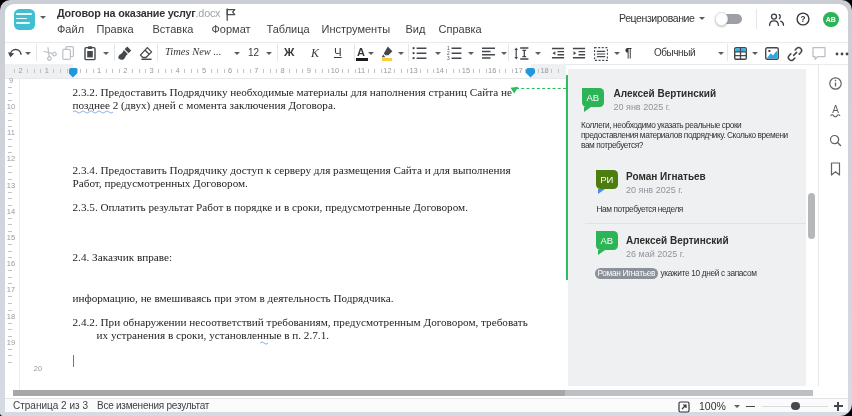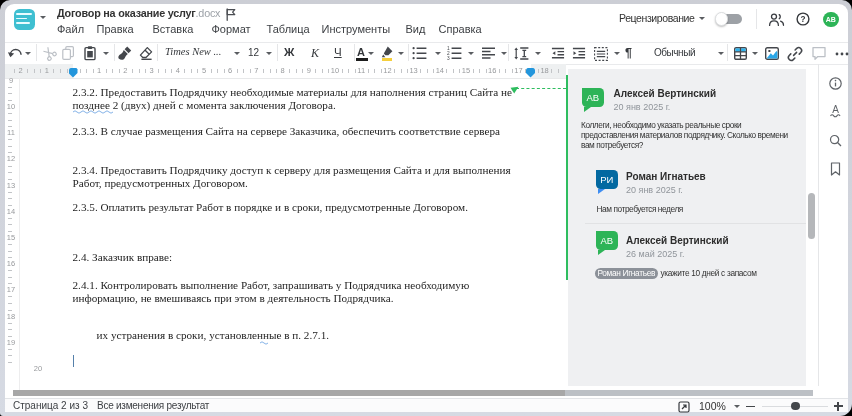--- a/index.html
+++ b/index.html
@@ -318,48 +318,47 @@
     <div class="rnum" style="left:11px;top:338.8px;">19</div>
     <div class="vtick" style="left:8px;top:322.7px;"></div>
     <div class="vtick" style="left:8px;top:329.2px;"></div>
     <div class="vtick" style="left:8px;top:335.8px;"></div>
     <div class="rnum" style="left:11px;top:365.0px;margin-left:27px;">20</div>
     <div class="vtick" style="left:8px;top:348.9px;"></div>
     <div class="vtick" style="left:8px;top:355.4px;"></div>
     <div class="vtick" style="left:8px;top:361.9px;"></div>
     <div class="docline" style="left:72.5px;top:86.52px;">2.3.2. Предоставить Подрядчику необходимые материалы для наполнения страниц Сайта не</div>
     <div class="docline" style="left:72.5px;top:99.52px;">позднее 2 (двух) дней с момента заключения Договора.</div>
-    <div class="docline" style="left:72.5px;top:125.52px;">2.3.3. В случае размещения Сайта на сервере Заказчика, обеспечить соответствие сервера</div>
     <div class="docline" style="left:72.5px;top:164.52px;">2.3.4. Предоставить Подрядчику доступ к серверу для размещения Сайта и для выполнения</div>
     <div class="docline" style="left:72.5px;top:177.52px;">Работ, предусмотренных Договором.</div>
     <div class="docline" style="left:72.5px;top:202.02px;">2.3.5. Оплатить результат Работ в порядке и в сроки, предусмотренные Договором.</div>
     <div class="docline" style="left:72.5px;top:251.52px;">2.4. Заказчик вправе:</div>
-    <div class="docline" style="left:72.5px;top:279.52px;">2.4.1. Контролировать выполнение Работ, запрашивать у Подрядчика необходимую</div>
     <div class="docline" style="left:72.5px;top:292.52px;">информацию, не вмешиваясь при этом в деятельность Подрядчика.</div>
+    <div class="docline" style="left:72.5px;top:317.02px;">2.4.2. При обнаружении несоответствий требованиям, предусмотренным Договором, требовать</div>
     <div class="docline" style="left:72.5px;top:330.02px;margin-left:24px;">их устранения в сроки, установленные в п. 2.7.1.</div>
     <svg style="left:72.5px;top:110.4px;" width="40" height="4" viewBox="0 0 40 4">
       <path d="M0 2 q2 -2.4 4 0 t4 0 t4 0 t4 0 t4 0 t4 0 t4 0 t4 0 t4 0 t4 0" fill="none" stroke="#85b3e8" stroke-width="1"></path>
     </svg>
     <svg style="left:259.5px;top:340.9px;" width="8" height="4" viewBox="0 0 8 4">
       <path d="M0 2 q2 -2.4 4 0 t4 0" fill="none" stroke="#85b3e8" stroke-width="1"></path>
     </svg>
     <div class="abs" style="left:72.6px;top:354.5px;width:1.5px;height:12.5px;background:#5580aa;"></div>
     <svg style="left:509.5px;top:86px;" width="9" height="8" viewBox="0 0 9 8">
       <path d="M0.5 1.8 L8.5 0.8 4.2 7.5 Z" fill="#2ebd5f"></path>
     </svg>
     <div class="abs" style="left:516px;top:87.5px;width:50px;height:0;border-top:1.6px dashed #2ebd5f;"></div>
     <div class="abs" style="left:566.2px;top:74.5px;width:1.8px;height:205.5px;background:#2ebd5f;"></div>
     <div class="abs" style="left:568px;top:69px;width:238px;height:317px;background:#eff0f2;"></div>
     <div class="av" style="left:581.5px;top:88px;width:22.5px;height:19px;background:#2db457;line-height:19px;color:#2db457;"><span style="color:#fff;">АВ</span><i style="border-top-color:inherit;"></i></div>
     <div class="cmt-name" style="left:613.5px;top:89px;">Алексей Вертинский</div>
     <div class="cmt-date" style="left:613.5px;top:103px;">20 янв 2025 г.</div>
     <div class="cmt-body" style="left:581px;top:121.4px;">Коллеги, необходимо указать реальные сроки
 предоставления материалов подрядчику. Сколько времени
 вам потребуется?</div>
-    <div class="av" style="left:595.5px;top:169.5px;width:22.5px;height:19px;background:#0369a1;line-height:19px;color:#3e8df2;"><span style="color:#fff;">РИ</span><i style="border-top-color:inherit;"></i></div>
+    <div class="av" style="left:595.5px;top:169.5px;width:22.5px;height:19px;background:#4d7c0f;line-height:19px;color:#3e8df2;"><span style="color:#fff;">РИ</span><i style="border-top-color:inherit;"></i></div>
     <div class="cmt-name" style="left:626px;top:172px;">Роман Игнатьев</div>
     <div class="cmt-date" style="left:626px;top:186px;">20 янв 2025 г.</div>
     <div class="cmt-body" style="left:596.5px;top:204.5px;line-height:1;">Нам потребуется неделя</div>
     <div class="abs" style="left:584.5px;top:222.5px;width:221px;height:0;border-top:1px solid #e1e2e4;"></div>
     <div class="av" style="left:595.5px;top:231px;width:22.5px;height:19px;background:#2db457;line-height:19px;color:#2db457;"><span style="color:#fff;">АВ</span><i style="border-top-color:inherit;"></i></div>
     <div class="cmt-name" style="left:626px;top:235.5px;">Алексей Вертинский</div>
     <div class="cmt-date" style="left:626px;top:249.5px;">26 май 2025 г.</div>
     <div class="abs" style="left:594.5px;top:268px;height:10.5px;border-radius:5.5px;background:#8c9199;color:#fff;font-size:8.3px;letter-spacing:-0.33px;line-height:10.5px;padding:0 3px;white-space:pre;">Роман Игнатьев</div>
     <div class="abs" style="left:660.5px;top:269px;font-size:8.3px;letter-spacing:-0.33px;color:#333;white-space:pre;line-height:1;">укажите 10 дней с запасом</div>
     <div class="abs" style="left:807.5px;top:193px;width:7px;height:46px;border-radius:3.5px;background:#b5b7ba;"></div>

